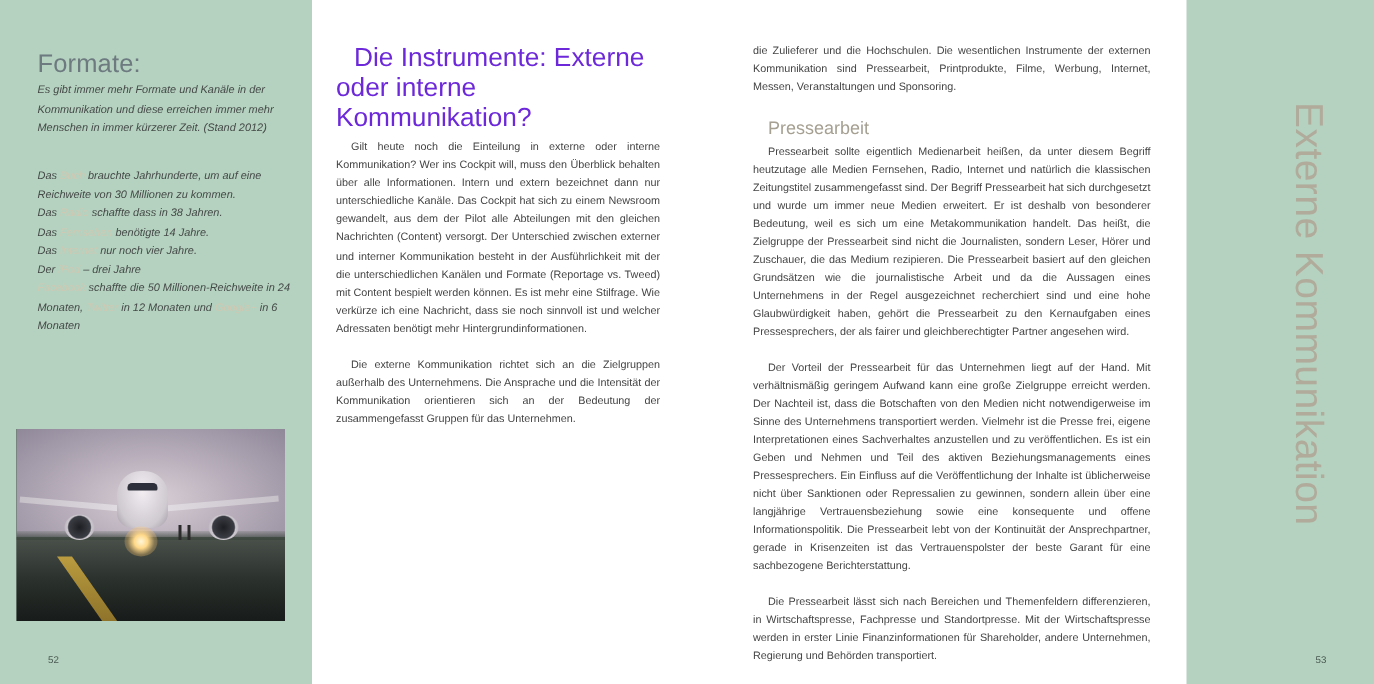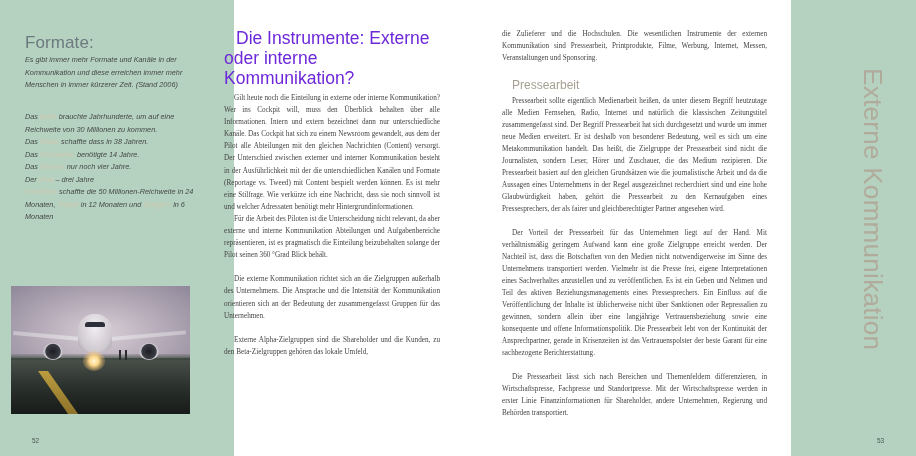--- a/index.html
+++ b/index.html
@@ -1,20 +1,20 @@
 <!DOCTYPE html>
 <html><head>
   <meta charset="utf-8">
   <style>
     * { margin: 0; padding: 0; box-sizing: border-box; }
     html, body { width: 916px; height: 456px; overflow: hidden; background: #ffffff; }
     body { position: relative; font-family: "Liberation Sans", sans-serif; color: #3a3a3a; }
 
     .sidebar-left {
-      position: absolute; left: 0; top: 0; width: 234px; height: 456px;
+      position: absolute; left: 0; top: 0; width: 208px; height: 456px;
       background: #b5d1bf;
     }
     .sidebar-left .formate-title {
       position: absolute; left: 25px; top: 33px;
       font-size: 17px; color: #6d7a80; font-weight: normal; letter-spacing: 0.1px;
     }
     .sidebar-left .formate-intro {
       position: absolute; left: 25px; top: 54px; width: 170px;
       font-size: 7.3px; line-height: 12.5px; font-style: italic; color: #454a48;
     }
@@ -91,21 +91,21 @@
     .col-left {
       position: absolute; left: 224px; top: 28px; width: 216px;
     }
     .col-left h1 {
       font-size: 17.5px; font-weight: normal; color: #6d28d9; line-height: 20px;
       text-indent: 12px; margin-bottom: 4px;
     }
     .body-text {
       font-size: 7.2px; line-height: 12.1px; color: #444; text-align: justify;
     }
-    .body-text p { text-indent: 10px; font-family: Liberation Serif, serif; }
+    .body-text p { text-indent: 10px; }
     .body-text p.gap { margin-top: 12px; }
 
     .col-right {
       position: absolute; left: 502px; top: 28px; width: 265px;
     }
     .col-right h2 {
       font-size: 12px; font-weight: normal; color: #a6a092; margin: 14px 0 3px 10px;
     }
     .col-right .body-text { font-size: 7.2px; line-height: 12.0px; }
 
@@ -120,21 +120,21 @@
     }
     .page-num-right {
       position: absolute; left: 877px; top: 437px; font-size: 6.5px; color: #4a5a52;
     }
   </style>
 </head>
 <body>
 
 <div class="sidebar-left">
   <div class="formate-title">Formate:</div>
-  <div class="formate-intro">Es gibt immer mehr Formate und Kanäle in der Kommunikation und diese erreichen immer mehr Menschen in immer kürzerer Zeit. (Stand 2006)</div>
+  <div class="formate-intro">Es gibt immer mehr Formate und Kanäle in der Kommunikation und diese erreichen immer mehr Menschen in immer kürzerer Zeit. (Stand 2012)</div>
   <div class="formate-list">
     <div><span>Das </span><span class="hl">Buch</span><span> brauchte Jahrhunderte, um auf eine Reichweite von 30 Millionen zu kommen.</span></div>
     <div><span>Das </span><span class="hl">Radio</span><span> schaffte dass in 38 Jahren.</span></div>
     <div><span>Das </span><span class="hl">Fernsehen</span><span> benötigte 14 Jahre.</span></div>
     <div><span>Das </span><span class="hl">Internet</span><span> nur noch vier Jahre.</span></div>
     <div><span>Der </span><span class="hl">iPod</span><span> – drei Jahre</span></div>
     <div><span class="hl">Facebook</span><span> schaffte die 50 Millionen-Reichweite in 24 Monaten, </span><span class="hl">Twitter</span><span> in 12 Monaten und </span><span class="hl">Google+</span><span> in 6 Monaten</span></div>
   </div>
 </div>
 
@@ -152,23 +152,21 @@
   <div class="gear"></div>
   <div class="light"></div>
 </div>
 
 <div class="page-num-left">52</div>
 
 <div class="col-left">
   <h1>Die Instrumente: Externe oder interne Kommunikation?</h1>
   <div class="body-text">
     <p>Gilt heute noch die Einteilung in externe oder interne Kommunikation? Wer ins Cockpit will, muss den Überblick behalten über alle Informationen. Intern und extern bezeichnet dann nur unterschiedliche Kanäle. Das Cockpit hat sich zu einem Newsroom gewandelt, aus dem der Pilot alle Abteilungen mit den gleichen Nachrichten (Content) versorgt. Der Unterschied zwischen externer und interner Kommunikation besteht in der Ausführlichkeit mit der die unterschiedlichen Kanälen und Formate (Reportage vs. Tweed) mit Content bespielt werden können. Es ist mehr eine Stilfrage. Wie verkürze ich eine Nachricht, dass sie noch sinnvoll ist und welcher Adressaten benötigt mehr Hintergrundinformationen.</p>
-    <p>Für die Arbeit des Piloten ist die Unterscheidung nicht relevant, da aber externe und interne Kommunikation Abteilungen und Aufgabenbereiche repräsentieren, ist es pragmatisch die Einteilung beizubehalten solange der Pilot seinen 360 °Grad Blick behält.</p>
     <p class="gap">Die externe Kommunikation richtet sich an die Zielgruppen außerhalb des Unternehmens. Die Ansprache und die Intensität der Kommunikation orientieren sich an der Bedeutung der zusammengefasst Gruppen für das Unternehmen.</p>
-    <p class="gap">Externe Alpha-Zielgruppen sind die Shareholder und die Kunden, zu den Beta-Zielgruppen gehören das lokale Umfeld,</p>
   </div>
 </div>
 
 <div class="col-right">
   <div class="body-text">
     <p style="text-indent:0">die Zulieferer und die Hochschulen. Die wesentlichen Instrumente der externen Kommunikation sind Pressearbeit, Printprodukte, Filme, Werbung, Internet, Messen, Veranstaltungen und Sponsoring.</p>
   </div>
   <h2>Pressearbeit</h2>
   <div class="body-text">
     <p>Pressearbeit sollte eigentlich Medienarbeit heißen, da unter diesem Begriff heutzutage alle Medien Fernsehen, Radio, Internet und natürlich die klassischen Zeitungstitel zusammengefasst sind. Der Begriff Pressearbeit hat sich durchgesetzt und wurde um immer neue Medien erweitert. Er ist deshalb von besonderer Bedeutung, weil es sich um eine Metakommunikation handelt. Das heißt, die Zielgruppe der Pressearbeit sind nicht die Journalisten, sondern Leser, Hörer und Zuschauer, die das Medium rezipieren. Die Pressearbeit basiert auf den gleichen Grundsätzen wie die journalistische Arbeit und da die Aussagen eines Unternehmens in der Regel ausgezeichnet recherchiert sind und eine hohe Glaubwürdigkeit haben, gehört die Pressearbeit zu den Kernaufgaben eines Pressesprechers, der als fairer und gleichberechtigter Partner angesehen wird.</p>

